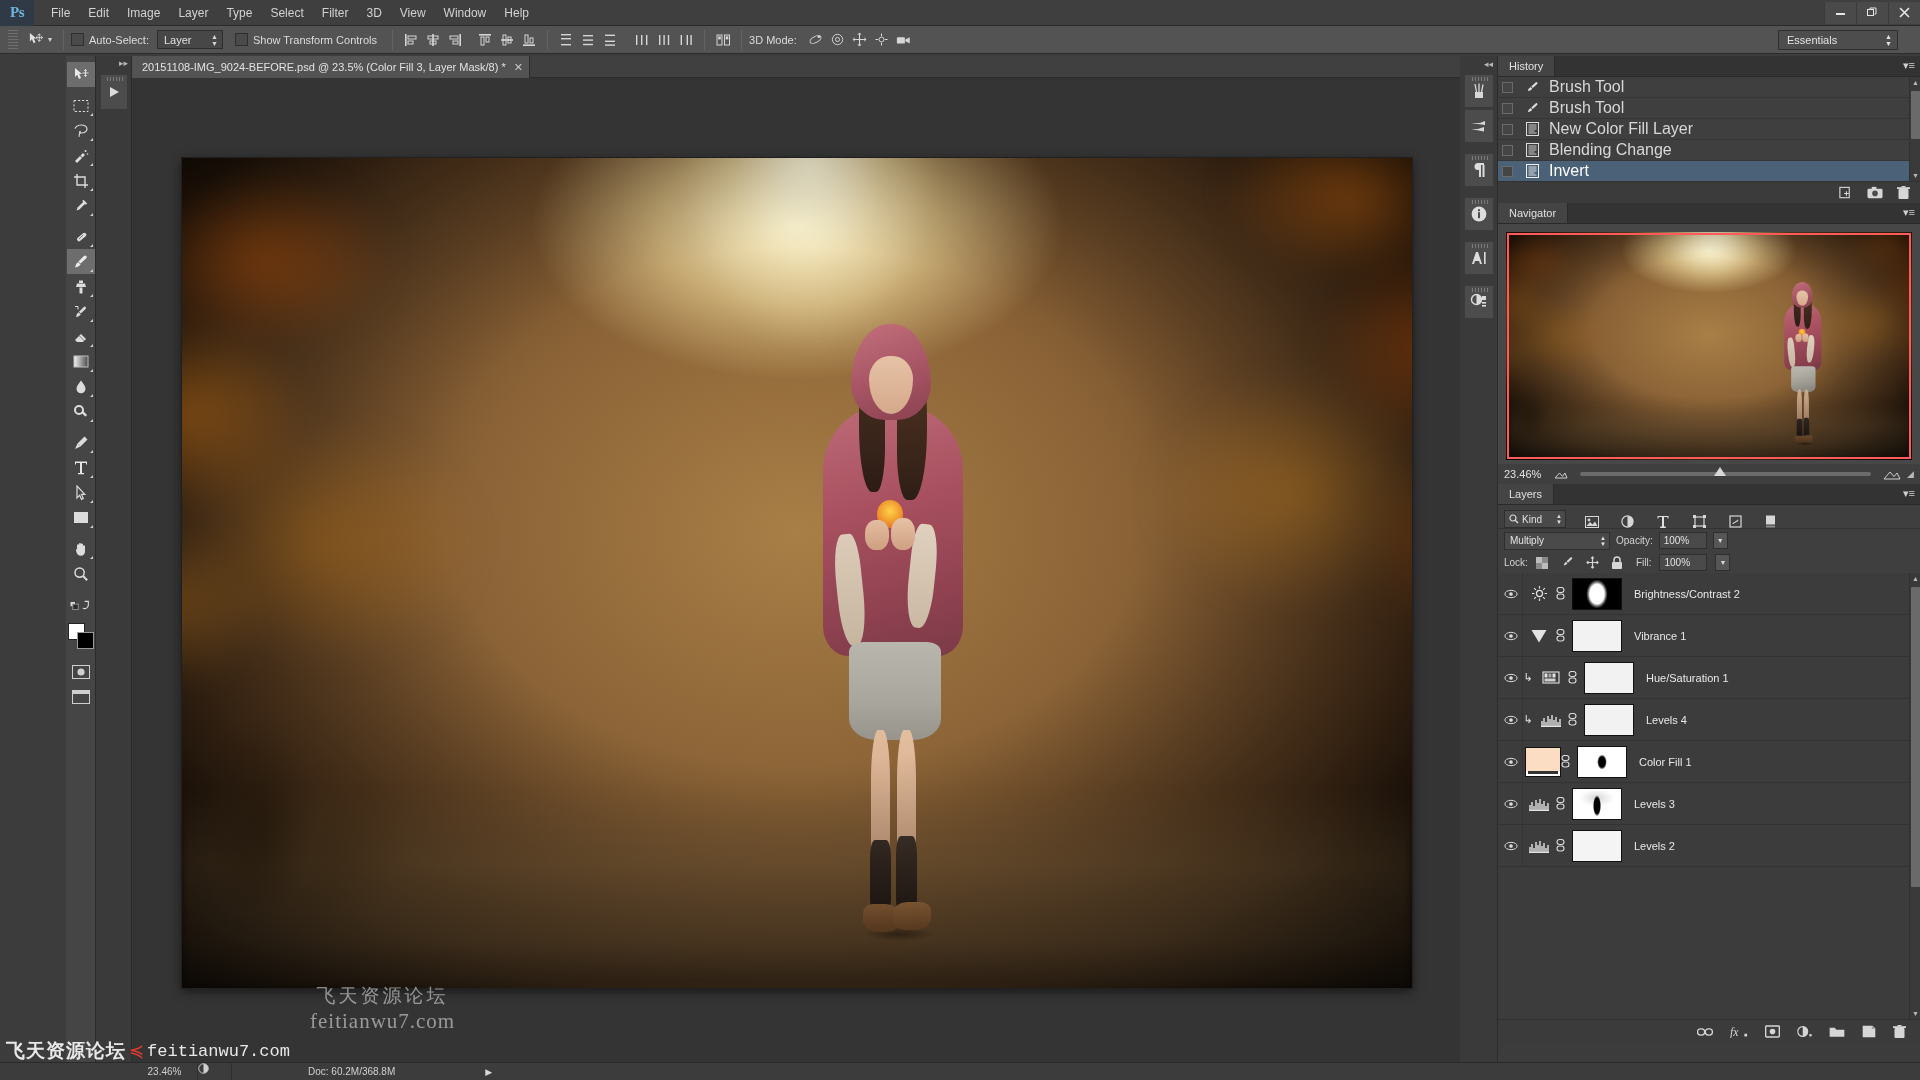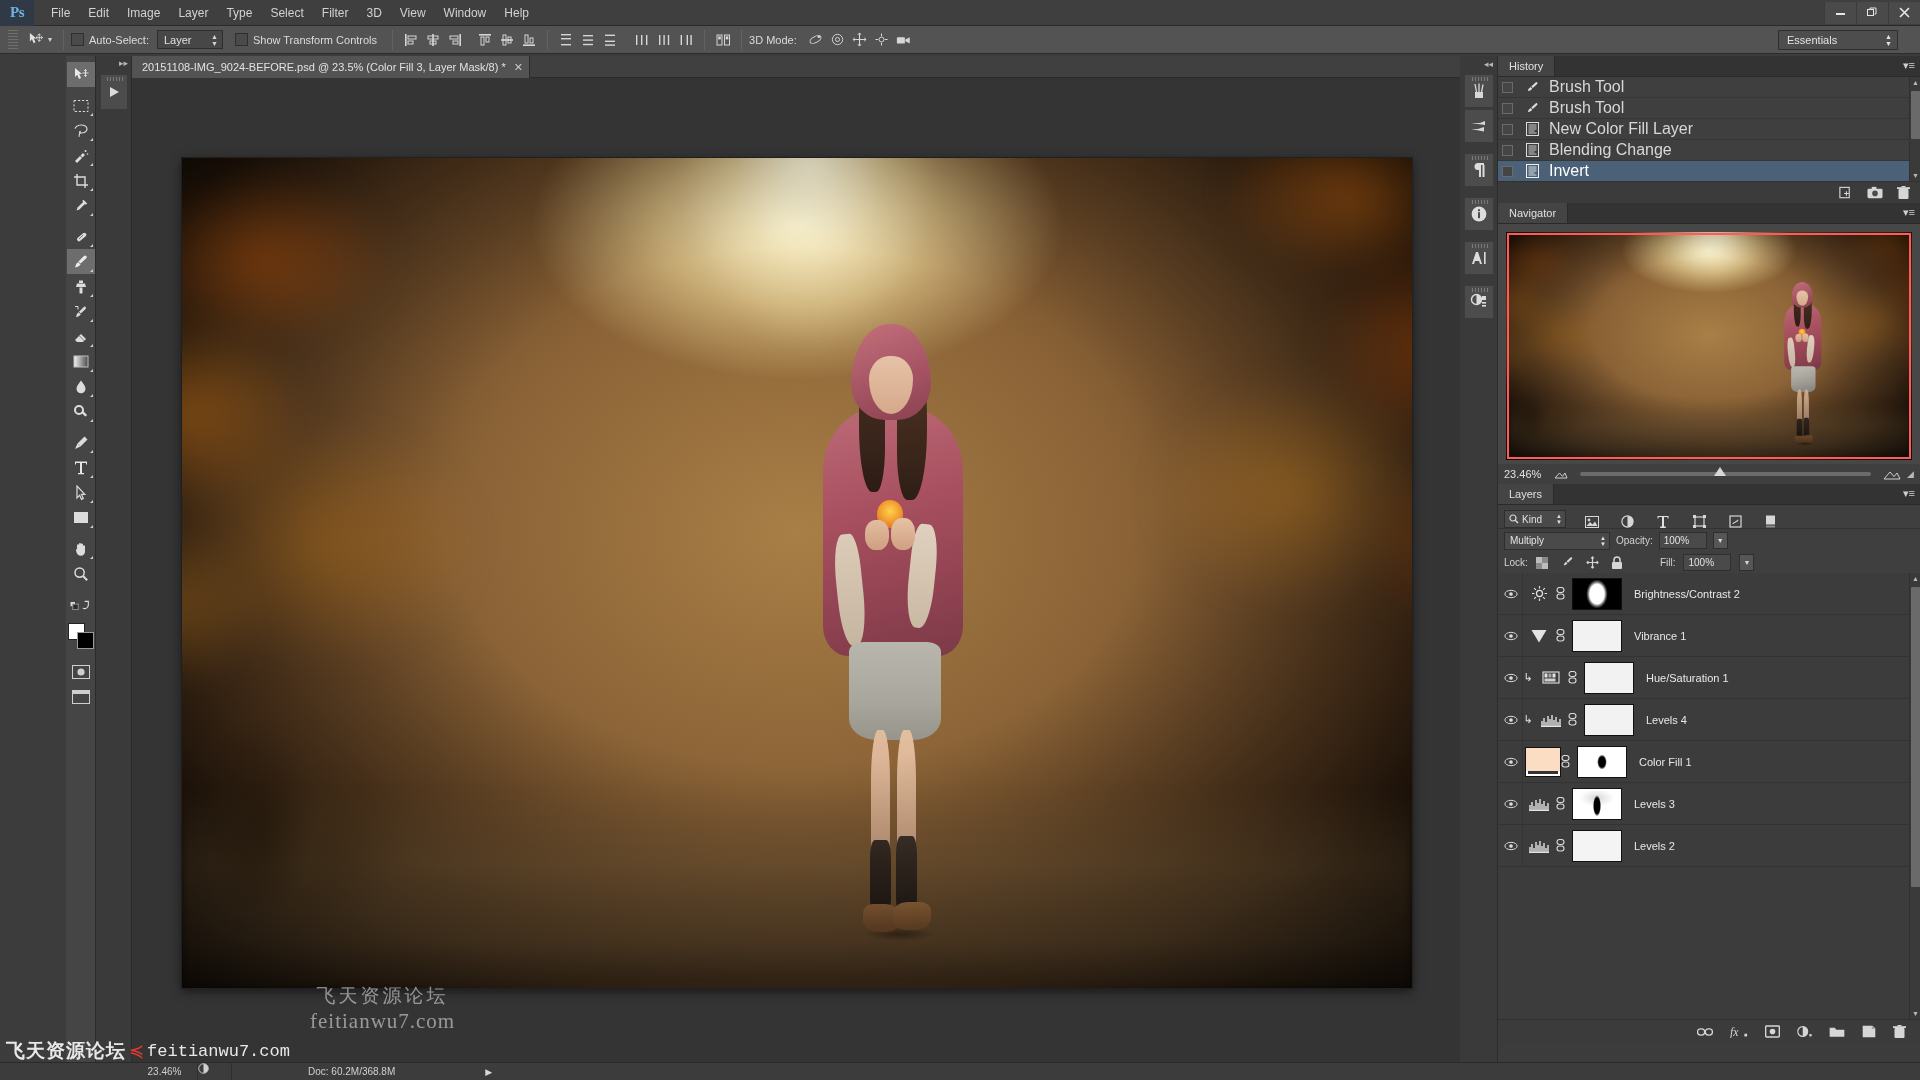--- a/index.html
+++ b/index.html
@@ -1079,21 +1079,21 @@
             <path d="M7 0.8v12.4M0.8 7h12.4" stroke="#d6d6d6" stroke-width="1.3"></path>
             <path d="M7 .8L5.5 2.6M7 .8l1.5 1.8M7 13.2l-1.5-1.8M7 13.2l1.5-1.8M.8 7l1.8-1.5M.8 7l1.8 1.5M13.2 7l-1.8-1.5M13.2 7l-1.8 1.5" stroke="#d6d6d6" stroke-width="1.1" fill="none"></path>
           </svg>
       </span>
       <span class="filt-icon">
         <svg width="12" height="14" viewBox="0 0 12 14">
             <path d="M3 6V4a3 3 0 0 1 6 0v2" fill="none" stroke="#d6d6d6" stroke-width="1.5"></path>
             <rect x="1" y="6" width="10" height="7" rx="1" fill="#d6d6d6"></rect>
           </svg>
       </span>
-      <span class="lbl" style="margin-left:24px">Fill:</span>
+      <span class="lbl" style="">Fill:</span>
       <div class="num-field">
         <span>100%</span>
       </div>
       <div class="mini-drop">▼</div>
     </div>
 
     <div class="layers-list">
 
 
       <div class="layer-row">

